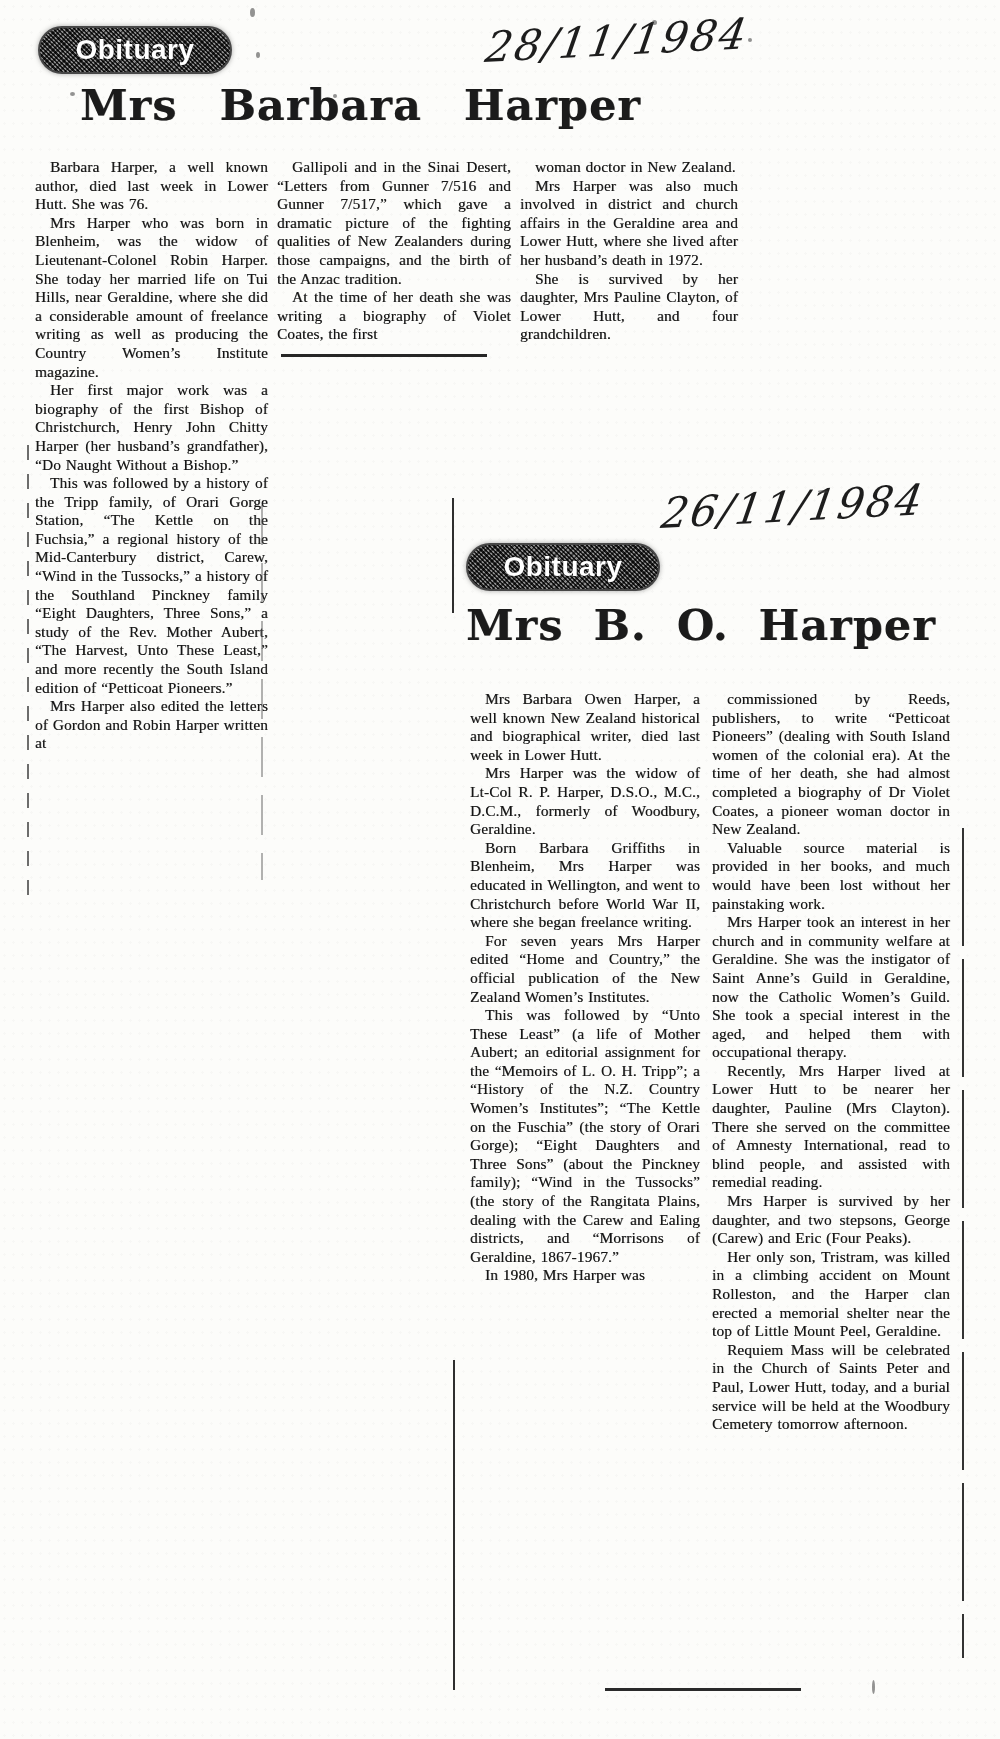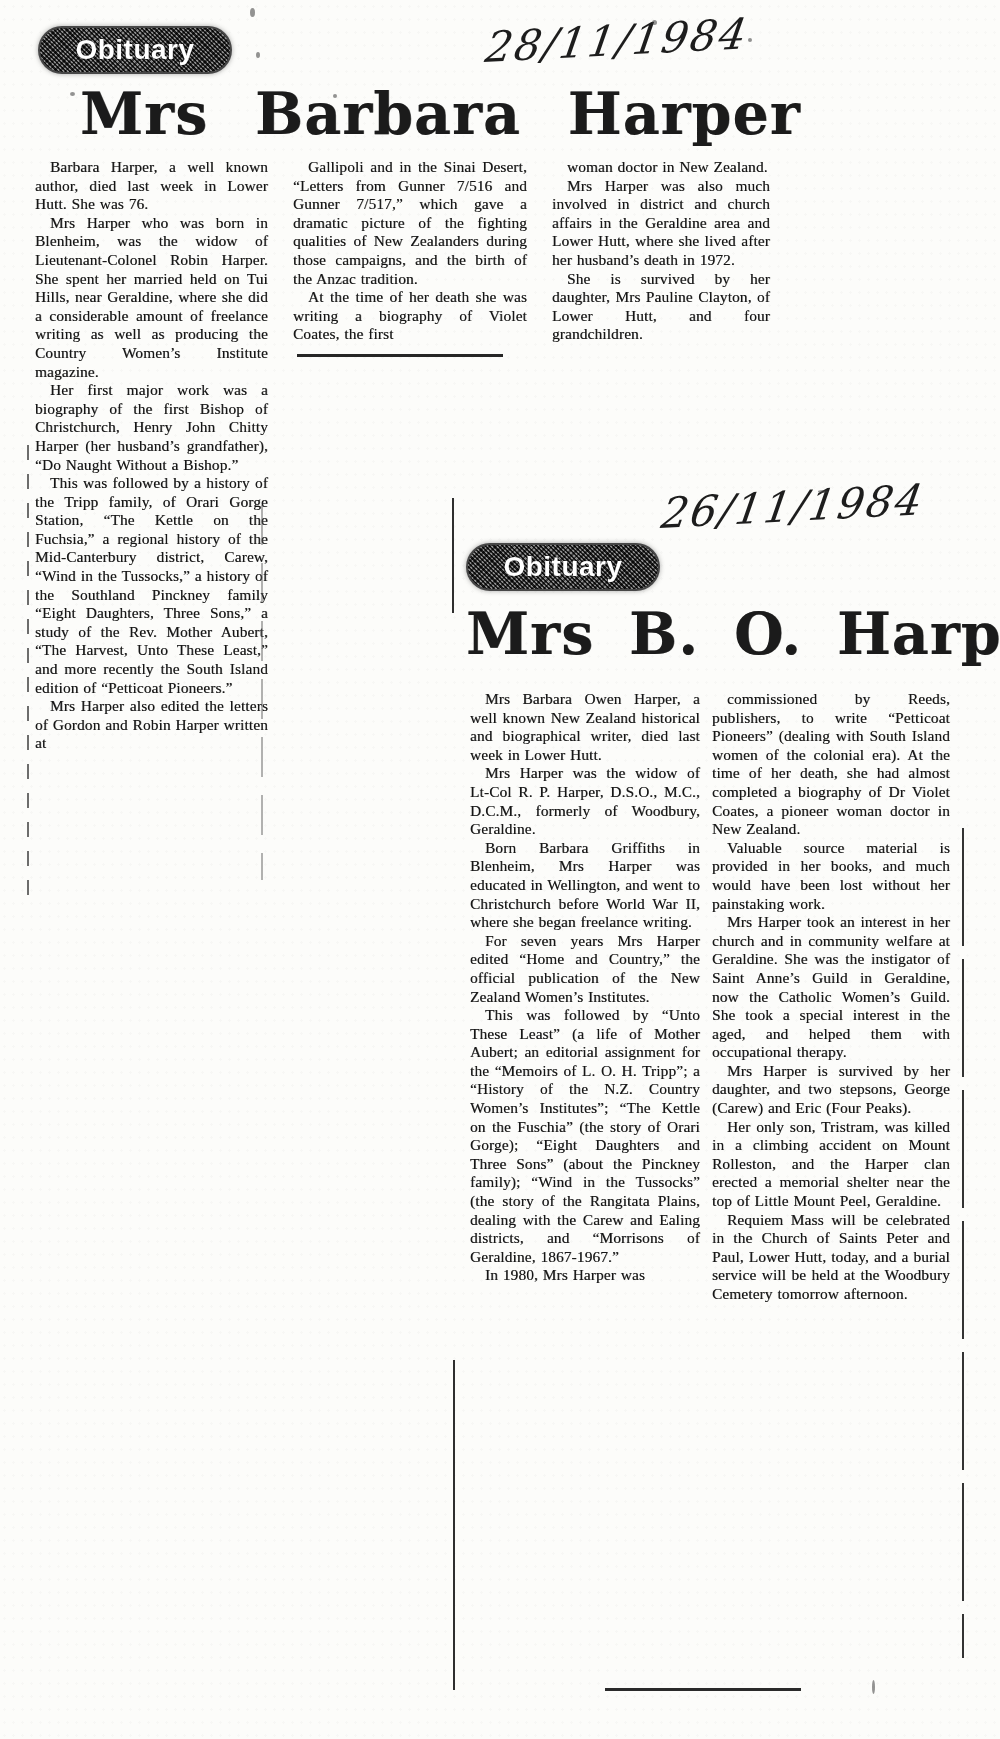--- a/index.html
+++ b/index.html
@@ -26,28 +26,28 @@
     color:#ffffff; letter-spacing:.5px; text-shadow:0 0 2px rgba(0,0,0,.85);
   }
   .handwriting {
     position:absolute;
     font-family:"DejaVu Serif", serif; font-style:italic; font-weight:400;
     font-size:42px; color:#1d1d1d; letter-spacing:2px; white-space:nowrap;
     transform: rotate(-3deg) skewX(-12deg);
   }
   .headline {
     position:absolute; margin:0; white-space:nowrap;
-    font-family:"DejaVu Serif", serif; font-weight:700; font-size:57px;
+    font-family:"DejaVu Serif", serif; font-weight:700; font-size:43px;
     color:#1b1b1b; letter-spacing:1px;
     text-shadow:0.5px 0 rgba(0,0,0,.5);
   }
   .hl-1 { left:80px; top:80px; word-spacing:26px; }
   .hl-2 { left:466px; top:600px; word-spacing:14px; }
   .cols { position:absolute; display:flex; }
-  .cols-1 { left:35px; top:158px; gap:25px; }
+  .cols-1 { left:35px; top:158px; gap:9px; }
   .cols-2 { left:470px; top:690px; gap:12px; }
   .col p {
     margin:0; text-indent:15px; text-align:justify;
     font-size:15.3px; line-height:18.6px;
     letter-spacing:.15px; word-spacing:.8px;
     text-shadow:0.4px 0 rgba(20,20,20,.55);
   }
   .c1a { width:233px; } .c1b { width:234px; } .c1c { width:218px; }
   .c2a { width:230px; } .c2b { width:238px; }
   .end-rule { width:206px; height:3px; background:#262626; margin:10px 0 0 4px; }
@@ -67,21 +67,21 @@
   <section>
     <div class="badge" style="left:40px; top:28px; width:190px;">
       <span>Obituary</span>
     </div>
     <div class="handwriting" style="left:486px; top:16px;">28/11/1984</div>
     <h1 class="headline hl-1">Mrs Barbara Harper</h1>
 
     <div class="cols cols-1">
       <div class="col c1a">
         <p>Barbara Harper, a well known author, died last week in Lower Hutt. She was 76.</p>
-        <p>Mrs Harper who was born in Blenheim, was the widow of Lieutenant-Colonel Robin Harper. She spent her married held on Tui Hills, near Geraldine, where she did a considerable amount of freelance writing as well as producing the Country Women’s Institute magazine.</p>
+        <p>Mrs Harper who was born in Blenheim, was the widow of Lieutenant-Colonel Robin Harper. She today her married life on Tui Hills, near Geraldine, where she did a considerable amount of freelance writing as well as producing the Country Women’s Institute magazine.</p>
         <p>Her first major work was a biography of the first Bishop of Christchurch, Henry John Chitty Harper (her husband’s grandfather), “Do Naught Without a Bishop.”</p>
         <p>This was followed by a history of the Tripp family, of Orari Gorge Station, “The Kettle on the Fuchsia,” a regional history of the Mid-Canterbury district, Carew, “Wind in the Tussocks,” a history of the Southland Pinckney family “Eight Daughters, Three Sons,” a study of the Rev. Mother Aubert, “The Harvest, Unto These Least,” and more recently the South Island edition of “Petticoat Pioneers.”</p>
         <p>Mrs Harper also edited the letters of Gordon and Robin Harper written at</p>
       </div>
       <div class="col c1b">
         <p>Gallipoli and in the Sinai Desert, “Letters from Gunner 7/516 and Gunner 7/517,” which gave a dramatic picture of the fighting qualities of New Zealanders during those campaigns, and the birth of the Anzac tradition.</p>
         <p>At the time of her death she was writing a biography of Violet Coates, the first</p>
         <div class="end-rule"></div>
       </div>
       <div class="col c1c">
@@ -109,20 +109,21 @@
         <p>Mrs Harper was the widow of Lt-Col R. P. Harper, D.S.O., M.C., D.C.M., formerly of Woodbury, Geraldine.</p>
         <p>Born Barbara Griffiths in Blenheim, Mrs Harper was educated in Wellington, and went to Christchurch before World War II, where she began freelance writing.</p>
         <p>For seven years Mrs Harper edited “Home and Country,” the official publication of the New Zealand Women’s Institutes.</p>
         <p>This was followed by “Unto These Least” (a life of Mother Aubert; an editorial assignment for the “Memoirs of L. O. H. Tripp”; a “History of the N.Z. Country Women’s Institutes”; “The Kettle on the Fuschia” (the story of Orari Gorge); “Eight Daughters and Three Sons” (about the Pinckney family); “Wind in the Tussocks” (the story of the Rangitata Plains, dealing with the Carew and Ealing districts, and “Morrisons of Geraldine, 1867-1967.”</p>
         <p>In 1980, Mrs Harper was</p>
       </div>
       <div class="col c2b">
         <p>commissioned by Reeds, publishers, to write “Petticoat Pioneers” (dealing with South Island women of the colonial era). At the time of her death, she had almost completed a biography of Dr Violet Coates, a pioneer woman doctor in New Zealand.</p>
         <p>Valuable source material is provided in her books, and much would have been lost without her painstaking work.</p>
         <p>Mrs Harper took an interest in her church and in community welfare at Geraldine. She was the instigator of Saint Anne’s Guild in Geraldine, now the Catholic Women’s Guild. She took a special interest in the aged, and helped them with occupational therapy.</p>
+        <p>Recently, Mrs Harper lived at Lower Hutt to be nearer her daughter, Pauline (Mrs Clayton). There she served on the committee of Amnesty International, read to blind people, and assisted with remedial reading.</p>
         <p>Mrs Harper is survived by her daughter, and two stepsons, George (Carew) and Eric (Four Peaks).</p>
         <p>Her only son, Tristram, was killed in a climbing accident on Mount Rolleston, and the Harper clan erected a memorial shelter near the top of Little Mount Peel, Geraldine.</p>
         <p>Requiem Mass will be celebrated in the Church of Saints Peter and Paul, Lower Hutt, today, and a burial service will be held at the Woodbury Cemetery tomorrow afternoon.</p>
       </div>
     </div>
   </section>
 
   <div class="vline" style="left:453px; top:1360px; height:330px;"></div>
   <div class="vrule-broken" style="left:962px; top:828px; height:830px;"></div>
   <div class="hline" style="left:605px; top:1688px; width:196px;"></div>

